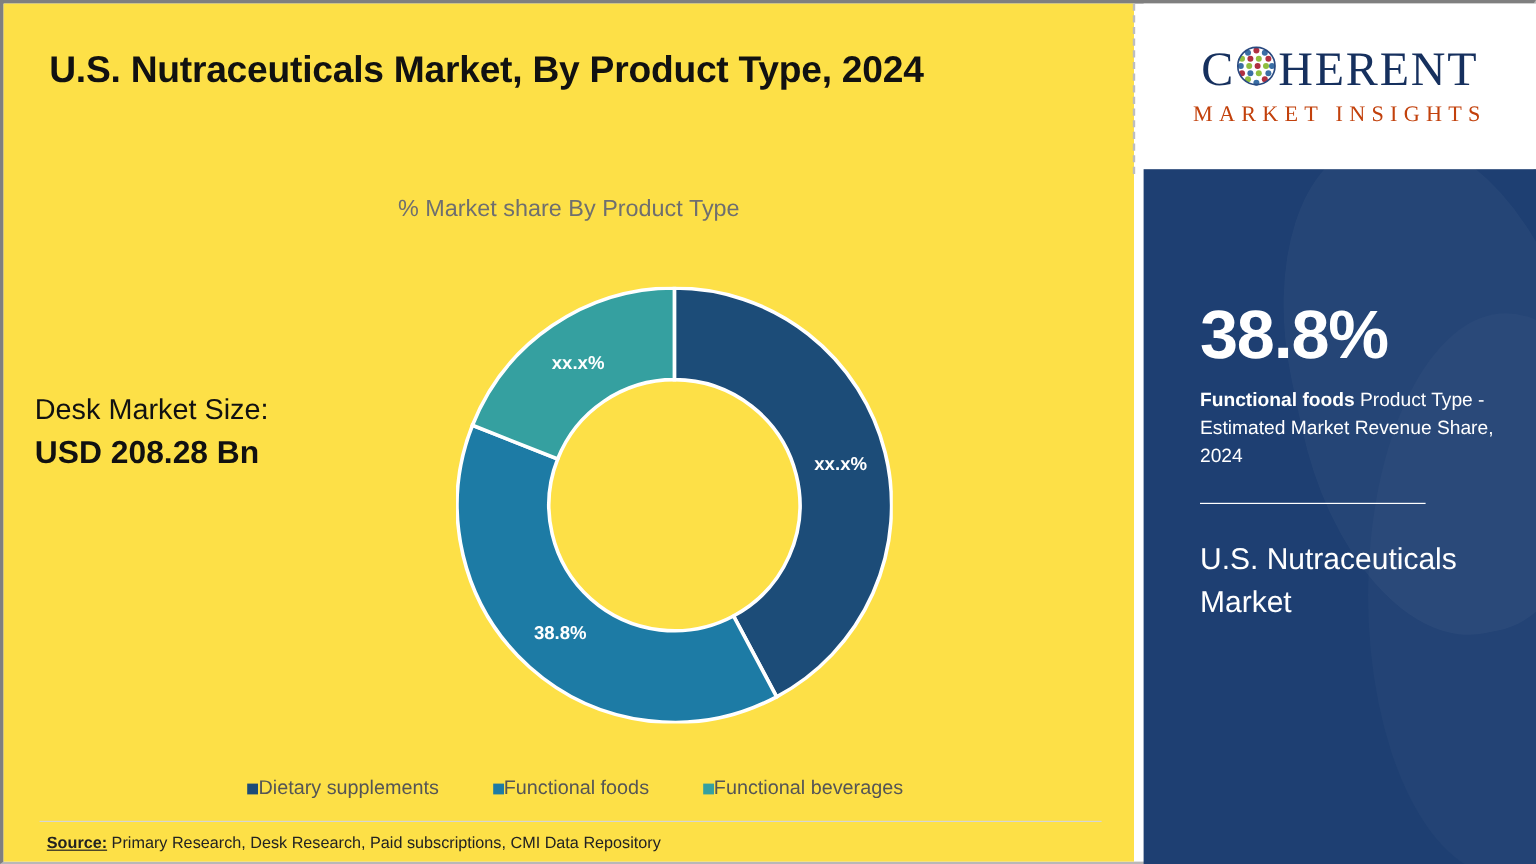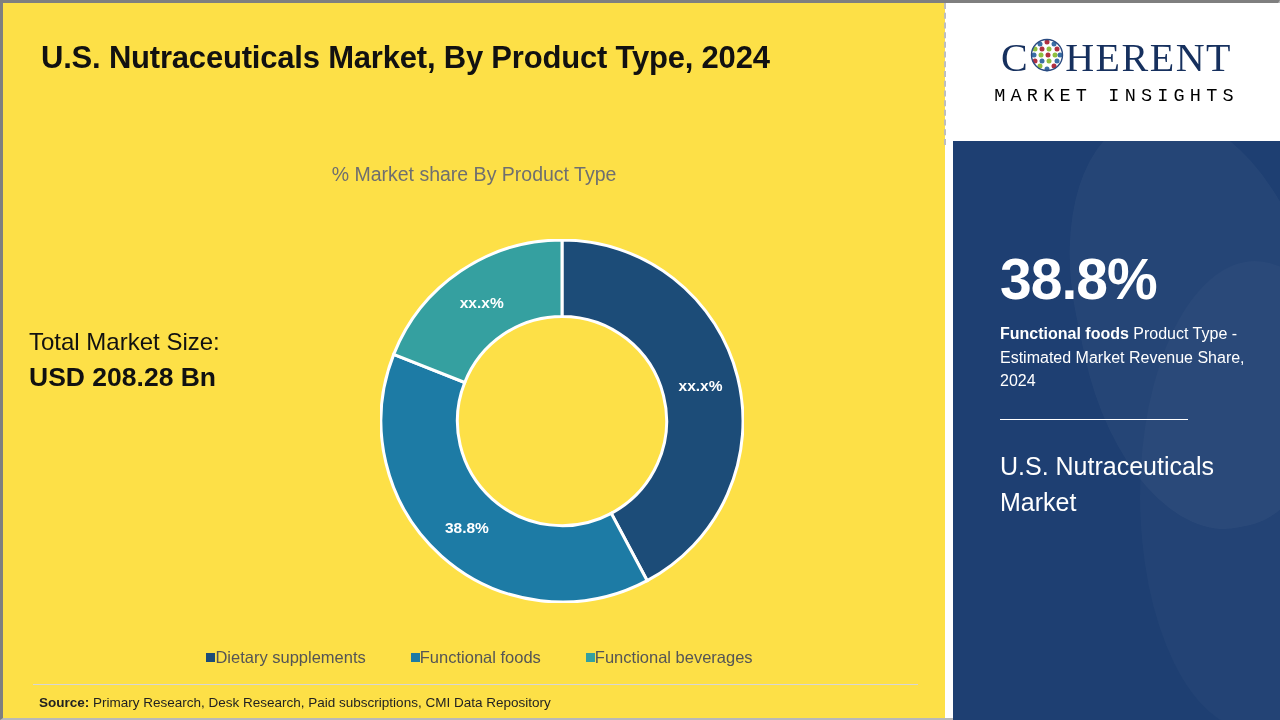--- a/index.html
+++ b/index.html
@@ -56,21 +56,21 @@
   .legend-text { font-size:16.5px; color:#555; white-space:nowrap; }
 
   
   #source-rule {
     position:absolute; left:30px; top:681px; width:885px; height:1px; background:#d6d6d6;
   }
   #source-line {
     position:absolute; left:36px; top:692px;
     font-size:13.5px; color:#222; white-space:nowrap;
   }
-  #source-line b { font-weight:bold; }
+  #source-line b { font-weight:bold;text-decoration:underline; }
 
   
   #divider {
     position:absolute; left:941px; top:0; width:0; height:142px;
     border-left:2px dashed #bdbdbd;
   }
 
   
   #sidebar { position:absolute; left:950px; top:0; width:327px; height:718px; }
 
@@ -79,22 +79,22 @@
     background:#ffffff; display:flex; flex-direction:column;
     align-items:center; justify-content:center;
   }
   #logo-word {
     display:flex; align-items:center; justify-content:center;
     font-family:"Liberation Serif", serif;
     font-size:40px; color:#16305e; letter-spacing:1.5px; line-height:1;
   }
   #logo-globe { display:inline-block; margin:0 1px; }
   #logo-sub {
-    margin-top:7px; font-family:Liberation Mono, monospace;
-    font-size:18.5px; color:#000000; letter-spacing:5.2px;
+    margin-top:7px; font-family:Liberation Serif, serif;
+    font-size:18.5px; color:#c2410c; letter-spacing:5.2px;
   }
 
   #sidebar-panel {
     position:absolute; left:0; top:138px; width:327px; height:580px;
     background:#1e3f72; overflow:hidden;
   }
   #sidebar-panel::before {
     content:""; position:absolute; right:-40px; top:-30px;
     width:240px; height:420px; border-radius:45% 55% 50% 50%;
     background:rgba(255,255,255,0.035);
@@ -131,21 +131,21 @@
 
 <div id="page">
 
   <div id="main">
 
     <div id="chart-title">U.S. Nutraceuticals Market, By Product Type, 2024</div>
 
     <div id="chart-subtitle">% Market share By Product Type</div>
 
     <div id="total-market">
-      <div class="tm-label">Total Market Size:</div>
+      <div class="tm-label">Desk Market Size:</div>
       <div class="tm-value">USD 208.28 Bn</div>
     </div>
 
     <div id="donut-wrap">
       <svg id="donut-svg" viewBox="0 0 364 364">
         <g id="donut-slices">
             <path d="M 182 1 A 181 181 0 0 1 267.19741172192516 341.69471198472655 L 231.24410397527274 274.30354352717194 A 104.618 104.618 0 0 0 182 77.382 Z" fill="#1c4c78" stroke="#ffffff" stroke-width="3"></path>
             <path d="M 267.19741172192516 341.69471198472655 A 181 181 0 0 1 13.71045605422654 115.36945596407323 L 84.72864359934293 143.48754554723433 A 104.618 104.618 0 0 0 231.24410397527274 274.30354352717194 Z" fill="#1d7ba5" stroke="#ffffff" stroke-width="3"></path>
             <path d="M 13.71045605422654 115.36945596407323 A 181 181 0 0 1 181.99999999999997 1 L 181.99999999999997 77.382 A 104.618 104.618 0 0 0 84.72864359934293 143.48754554723433 Z" fill="#35a0a0" stroke="#ffffff" stroke-width="3"></path>
           </g>

